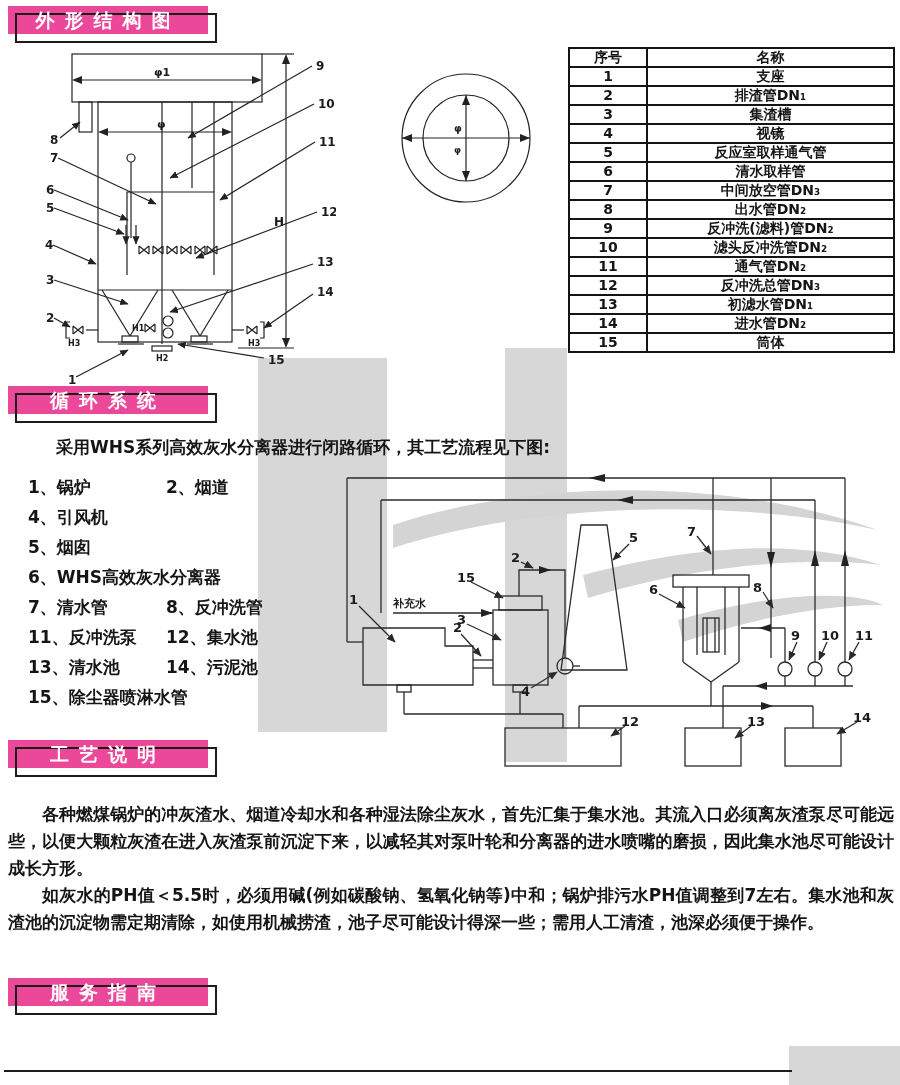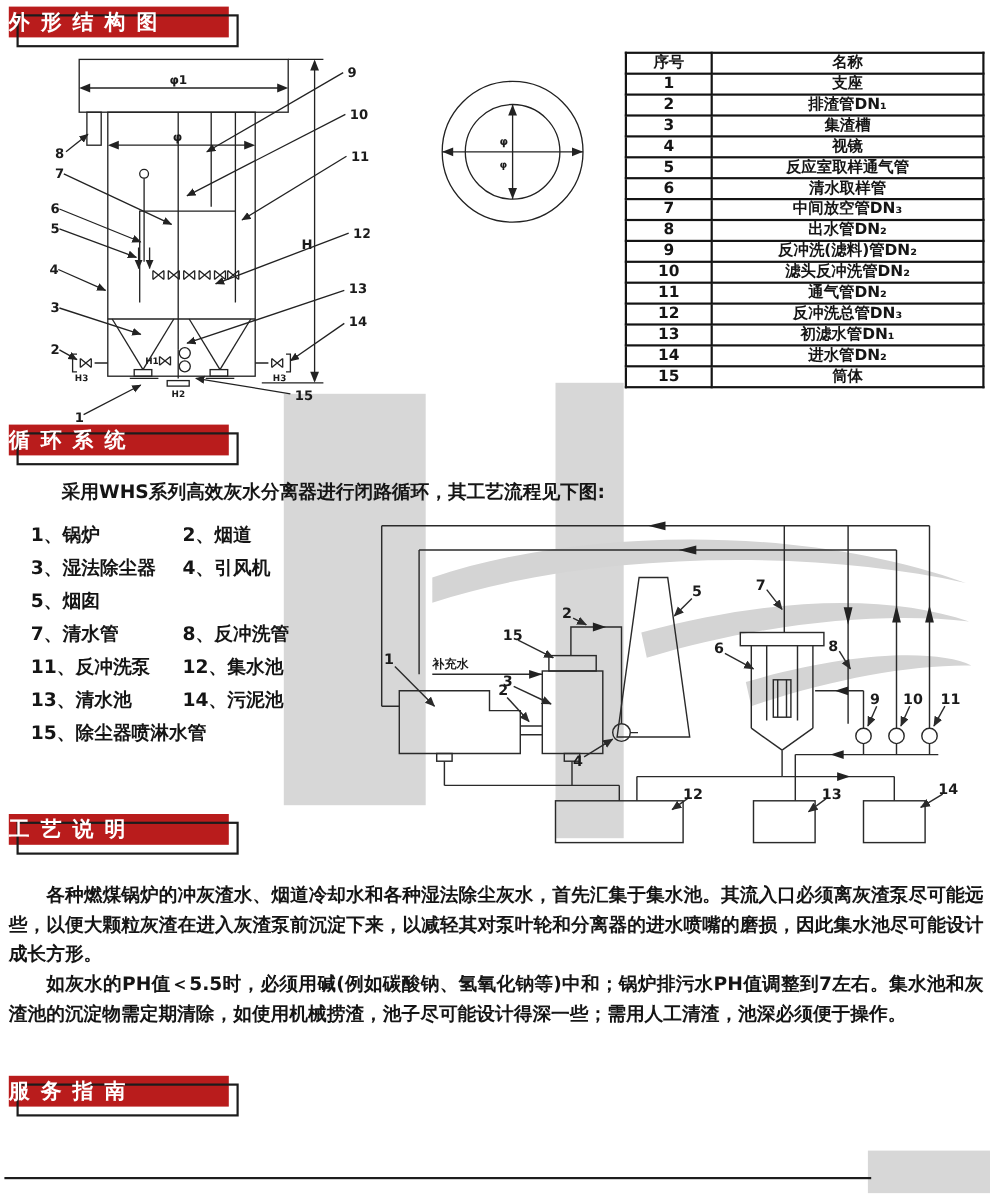--- a/index.html
+++ b/index.html
@@ -1,20 +1,20 @@
 <!DOCTYPE html>
 <html><head>
 <meta charset="utf-8">
 <style>
   html,body{margin:0;padding:0;background:#fff;}
   .page{position:relative;width:900px;height:1085px;background:#ffffff;overflow:hidden;
         font-family:"DejaVu Sans","Liberation Sans",sans-serif;color:#151515;font-weight:bold;}
   
-  .hdr{position:absolute;left:8px;width:200px;height:28px;background:#b91c1c;color:#fff;
-       font-size:19px;line-height:28px;letter-spacing:10px;z-index:3;}
+  .hdr{position:absolute;left:8px;width:200px;height:28px;background:#ec4899;color:#fff;
+       font-size:19px;line-height:28px;text-align:center;letter-spacing:10px;z-index:3;}
   .hdr::after{content:"";position:absolute;left:7px;top:7px;width:198px;height:26px;
        border:2px solid #1c1c1c;z-index:-1;}
   
   .ptable{position:absolute;left:568px;top:47px;width:327px;border-collapse:collapse;z-index:2;
        table-layout:fixed;}
   .ptable th,.ptable td{border:2px solid #141414;font-size:14px;font-weight:bold;text-align:center;
        padding:0 4px;height:17px;line-height:17px;white-space:nowrap;overflow:hidden;}
   .ptable .c-no{width:68px;}
   
   .intro{position:absolute;left:56px;top:436px;font-size:17px;z-index:2;}
@@ -248,26 +248,28 @@
   </div>
 
   <div class="intro">采用WHS系列高效灰水分离器进行闭路循环，其工艺流程见下图:</div>
 
   <div class="legend">
     <div class="row">
         <span class="l">1、锅炉</span>
         <span class="r">2、烟道</span>
       </div>
     <div class="row">
-        <span class="l">3、湿法除尘器</span>
         <span class="r">4、引风机</span>
       </div>
     <div class="row">
         <span class="l">5、烟囱</span>
         <span class="r"></span>
+      </div>
+    <div class="row">
+        <span class="l" style="width:auto">6、WHS高效灰水分离器</span>
       </div>
     <div class="row">
         <span class="l">7、清水管</span>
         <span class="r">8、反冲洗管</span>
       </div>
     <div class="row">
         <span class="l">11、反冲洗泵</span>
         <span class="r">12、集水池</span>
       </div>
     <div class="row">

